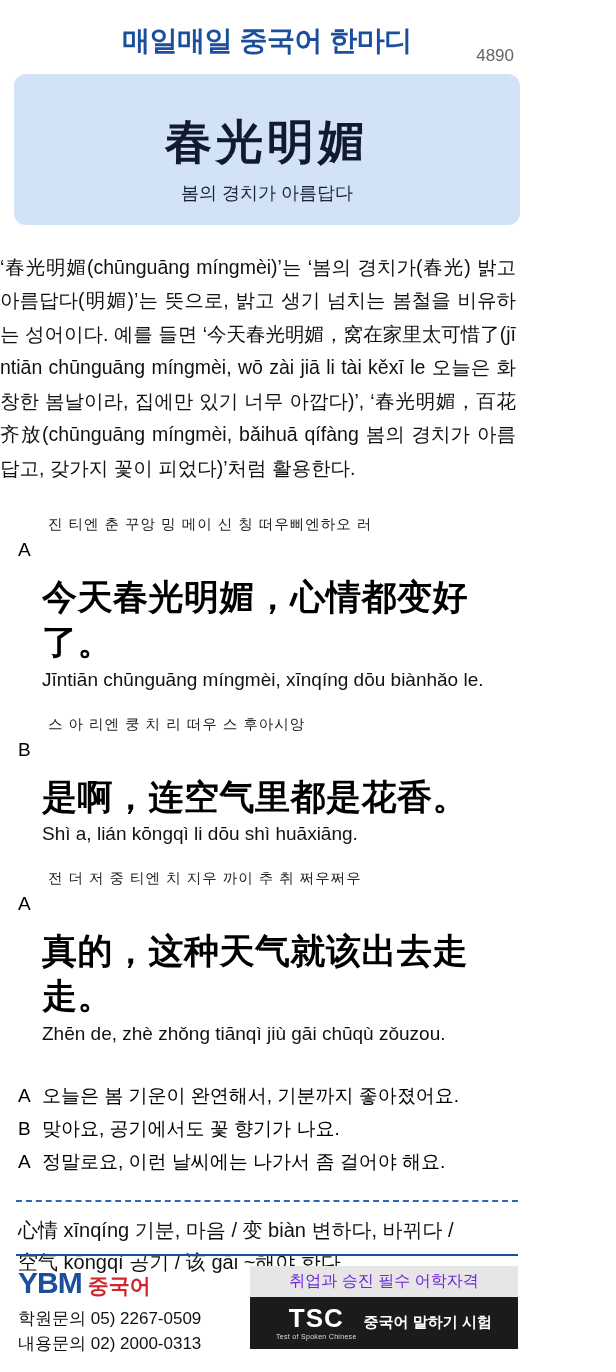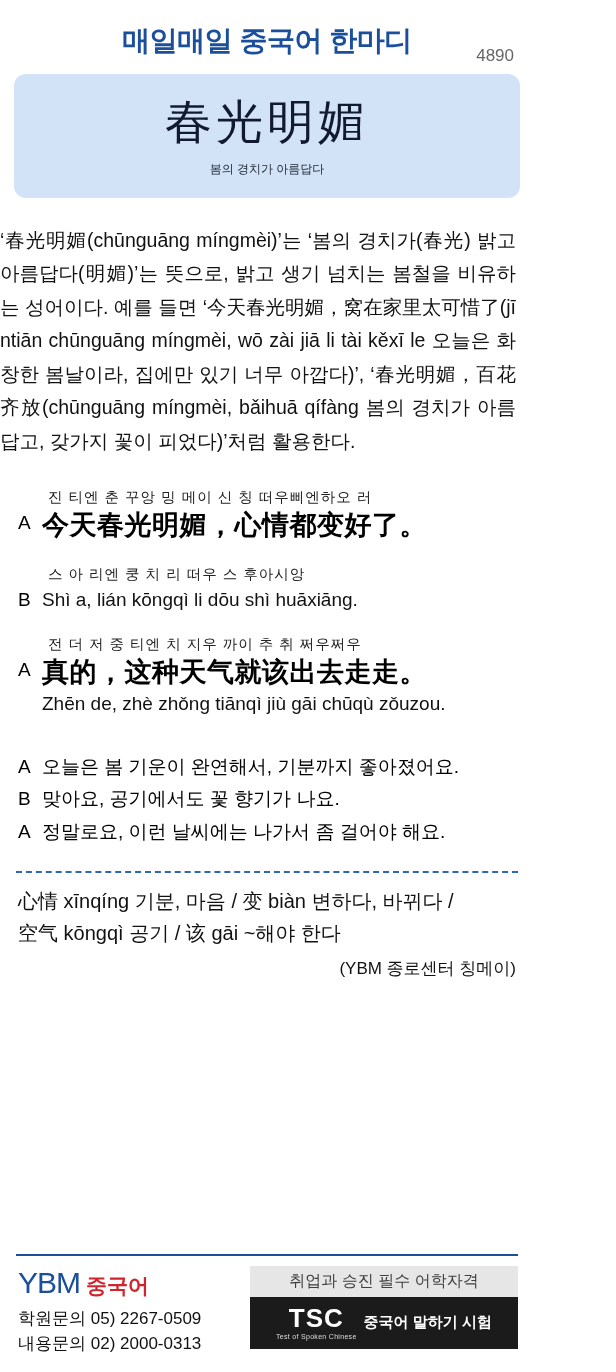--- a/index.html
+++ b/index.html
@@ -50,28 +50,29 @@
   .banner {
     margin: 4px 14px 0 14px;
     background: #d3e3f7;
     border-radius: 12px;
     padding: 22px 10px 20px 10px;
     text-align: center;
   }
   .banner-hanzi {
     font-family: "DejaVu Serif", "Liberation Serif", serif;
     font-size: 47px;
-    font-weight: normal;
+    font-weight: bold;
     color: #111a2e;
     letter-spacing: 4px;
     line-height: 1.12;
+    margin-top: 20px;
   }
   .banner-meaning {
     margin-top: 12px;
-    font-size: 12px;
+    font-size: 18px;
     color: #1b2333;
   }
 
   
   .explanation {
     margin: 26px 18px 0 0;
     font-size: 19.5px;
     line-height: 1.72;
     text-align: justify;
     color: #111111;
@@ -102,24 +103,25 @@
     width: 24px;
     flex: 0 0 24px;
     font-size: 19px;
     padding-top: 4px;
   }
   .dlg-body {
     flex: 1;
   }
   .dlg-hanzi {
     font-family: "DejaVu Serif", "Liberation Serif", serif;
-    font-size: 27px;
+    font-size: 35px;
     font-weight: bold;
     line-height: 1.28;
     letter-spacing: 0.5px;
+    margin-top: 40px;
   }
   .dlg-pinyin {
     font-size: 19px;
     line-height: 1.35;
     margin-top: 2px;
     color: #111;
   }
 
   
   .translation {
@@ -175,42 +177,42 @@
     align-items: flex-start;
   }
   .footer-left { padding-left: 2px; }
   .ybm-line {
     display: flex;
     align-items: baseline;
     gap: 6px;
   }
   .ybm-logo {
     font-size: 30px;
-    font-weight: normal;
+    font-weight: bold;
     color: #1b4f9c;
     letter-spacing: -1px;
   }
   .ybm-sub {
     font-size: 21px;
     font-weight: bold;
     color: #d0252c;
   }
   .contact {
     margin-top: 7px;
     font-size: 17px;
     line-height: 1.45;
     color: #111;
   }
   .footer-right {
     width: 268px;
     text-align: center;
   }
   .tsc-top {
     background: #e6e6e6;
-    color: #404040;
+    color: #6d28d9;
     font-size: 16px;
     padding: 5px 0 5px 0;
   }
   .tsc-bottom {
     background: #1b1b1b;
     color: #ffffff;
     padding: 8px 0 9px 0;
     display: flex;
     align-items: center;
     justify-content: center;
@@ -256,29 +258,31 @@
   <div class="explanation">‘春光明媚(chūnguāng míngmèi)’는 ‘봄의 경치가(春光) 밝고 아름답다(明媚)’는 뜻으로, 밝고 생기 넘치는 봄철을 비유하는 성어이다. 예를 들면 ‘今天春光明媚，窝在家里太可惜了(jīntiān chūnguāng míngmèi, wō zài jiā li tài kěxī le 오늘은 화창한 봄날이라, 집에만 있기 너무 아깝다)’, ‘春光明媚，百花齐放(chūnguāng míngmèi, bǎihuā qífàng 봄의 경치가 아름답고, 갖가지 꽃이 피었다)’처럼 활용한다.</div>
 
   <div class="dialogues">
 
     <div class="dlg">
       <div class="dlg-ruby">진 티엔 춘 꾸앙 밍 메이      신  칭 떠우삐엔하오 러</div>
       <div class="dlg-main">
         <div class="dlg-spk">A</div>
         <div class="dlg-body">
           <div class="dlg-hanzi">今天春光明媚，心情都变好了。</div>
+          <div class="dlg-pinyin">Jīntiān chūnguāng míngmèi, xīnqíng dōu biànhǎo le.</div>
         </div>
       </div>
     </div>
 
     <div class="dlg">
       <div class="dlg-ruby">스 아      리엔 쿵 치 리 떠우 스 후아시앙</div>
       <div class="dlg-main">
         <div class="dlg-spk">B</div>
         <div class="dlg-body">
+          <div class="dlg-hanzi">是啊，连空气里都是花香。</div>
           <div class="dlg-pinyin">Shì a, lián kōngqì li dōu shì huāxiāng.</div>
         </div>
       </div>
     </div>
 
     <div class="dlg">
       <div class="dlg-ruby">전 더      저 중 티엔 치 지우 까이 추  취 쩌우쩌우</div>
       <div class="dlg-main">
         <div class="dlg-spk">A</div>
         <div class="dlg-body">

